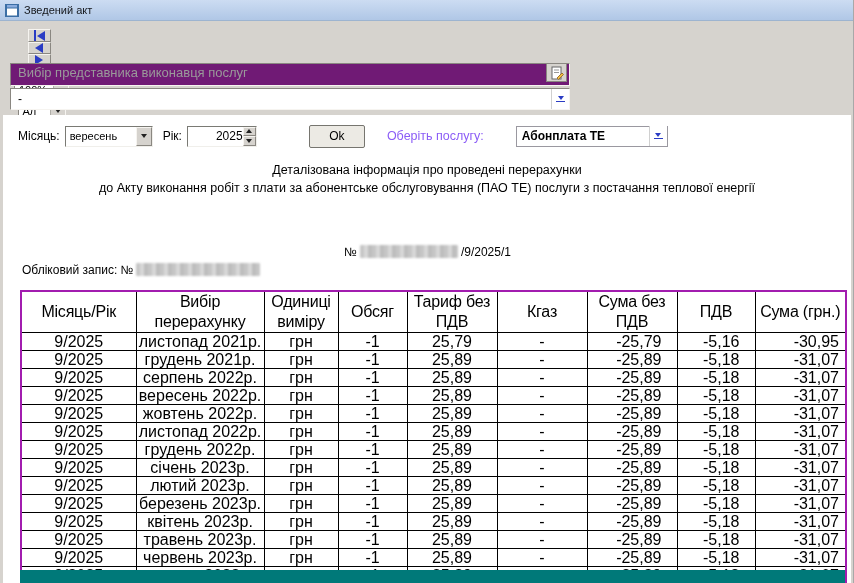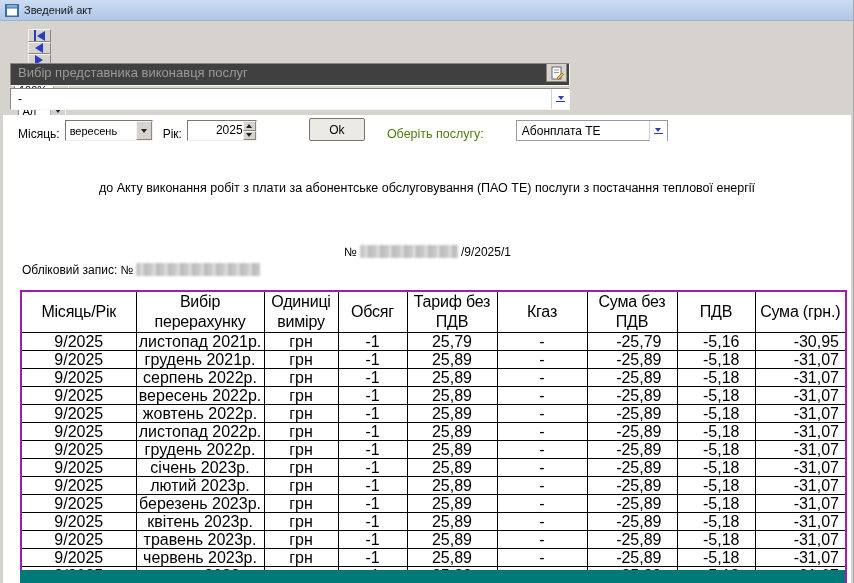--- a/index.html
+++ b/index.html
@@ -45,66 +45,66 @@
     display: flex; align-items: center; justify-content: center;
   }
   .arr-dn { width: 0; height: 0; border-left: 4px solid transparent; border-right: 4px solid transparent; border-top: 5px solid #222; }
   .arr-dn.blue { border-top-color: #2a3cc4; }
   .arr-up { width: 0; height: 0; border-left: 3px solid transparent; border-right: 3px solid transparent; border-bottom: 4px solid #222; }
   .arr-dn.small { border-left-width: 3px; border-right-width: 3px; border-top-width: 4px; }
 
   .iconbtn { width: 26px; height: 22px; background: transparent; border: 1px solid transparent; display: flex; align-items: center; justify-content: center; margin-left: 3px; cursor: pointer; }
 
   .banner {
-    position: absolute; top: 42px; left: 10px; width: 560px; height: 23px; background: #404040;
+    position: absolute; top: 42px; left: 10px; width: 560px; height: 23px; background: #701a75;
     border: 1px solid; border-color: #8a8781 #f6f4f0 #f6f4f0 #8a8781;
     display: flex; align-items: center; justify-content: space-between; padding: 0 2px 4px 7px;
   }
   .banner .ph { color: #9a9a9a; font-size: 13px; }
   .banner-btn { width: 21px; height: 19px; background: #d6d3ce; border: 1px solid #8a8781; display: flex; align-items: center; justify-content: center; cursor: pointer; }
 
   .wcombo {
     position: absolute; top: 67px; left: 10px; width: 560px; height: 22px; background: #fff;
     border: 1px solid; border-color: #8a8781 #f6f4f0 #f6f4f0 #8a8781;
     display: flex; align-items: center; justify-content: space-between; padding-left: 7px; cursor: pointer;
   }
   .wcombo .val { font-size: 12px; }
   .flat-dd { width: 18px; height: 20px; background: #fff; border-left: 1px solid #d0d0d0; display: flex; flex-direction: column; align-items: center; justify-content: center; gap: 1px; }
   .flat-dd .underl { width: 9px; height: 1px; background: #2a3cc4; }
 
   
   .content { position: absolute; top: 115px; left: 3px; right: 2px; bottom: 0; background: #fff; }
 
-  .filter { position: absolute; top: 2px; left: 15px; height: 24px; display: flex; align-items: flex-end; font-size: 12px; }
+  .filter { position: absolute; top: 9px; left: 15px; height: 24px; display: flex; align-items: center; font-size: 12px; }
   .filter .lbl { margin-right: 5px; white-space: nowrap; }
   .classic-combo {
     width: 88px; height: 21px; background: #fff; cursor: pointer;
     border: 1px solid; border-color: #7a7a74 #f0efeb #f0efeb #7a7a74;
     display: flex; align-items: center; justify-content: space-between; padding-left: 4px;
   }
   .classic-combo .cbtn { width: 16px; height: 19px; background: #d6d3ce; border: 1px solid; border-color: #f6f4f0 #8a8781 #8a8781 #f6f4f0; display: flex; align-items: center; justify-content: center; }
   .spin {
     width: 70px; height: 21px; background: #fff;
     border: 1px solid; border-color: #7a7a74 #f0efeb #f0efeb #7a7a74;
     display: flex; align-items: stretch; justify-content: space-between; padding-left: 23px;
   }
   .spin .num { padding: 2px 0 0 5px; font-size: 12px; }
   .spin .btns { width: 14px; display: flex; flex-direction: column; }
   .spin .sb { flex: 1; background: #d6d3ce; border: 1px solid; border-color: #f6f4f0 #8a8781 #8a8781 #f6f4f0; display: flex; align-items: center; justify-content: center; cursor: pointer; }
   .okbtn {
     margin-left: 52px; width: 56px; height: 23px; background: #eceae4;
     border: 1px solid #76756f; border-radius: 2px; font-size: 12px; cursor: pointer;
     font-family: "Liberation Sans", sans-serif;
   }
-  .svc-lbl { margin-left: 22px; color: #4d7c0f; font-size: 12.5px; white-space: nowrap; }
+  .svc-lbl { margin-left: 22px; color: #8b5cf6; font-size: 12.5px; white-space: nowrap; }
   .svc-combo {
     margin-left: 32px; width: 152px; height: 21px; background: #fff; cursor: pointer;
     border: 1px solid #9a98a0; display: flex; align-items: center; justify-content: space-between; padding-left: 5px;
   }
-  .svc-combo .val { font-size: 12px; }
+  .svc-combo .val { font-size: 12px; font-weight: bold; }
 
   .rep-title1 { position: absolute; top: 48px; left: 0; right: 0; text-align: center; font-size: 12.5px; }
   .rep-title2 { position: absolute; top: 66px; left: 0; right: 0; text-align: center; font-size: 12.5px; }
 
   .docline { position: absolute; top: 129px; left: 341px; height: 15px; display: flex; align-items: center; gap: 3px; font-size: 12px; }
   .accline { position: absolute; top: 148px; left: 19px; height: 15px; display: flex; align-items: flex-start; gap: 3px; font-size: 12px; }
   .redact {
     display: inline-block; height: 13px; border-radius: 1px;
     background: repeating-linear-gradient(90deg, #c6c6c6 0 4px, #d8d8d8 4px 8px, #bdbdbd 8px 12px);
     filter: blur(1.2px);
@@ -276,20 +276,21 @@
       <span class="svc-lbl">Оберіть послугу:</span>
       <div class="svc-combo">
         <span class="val">Абонплата ТЕ</span>
         <span class="flat-dd">
           <span class="arr-dn blue small"></span>
             <span class="underl"></span>
         </span>
       </div>
     </div>
 
+    <div class="rep-title1">Деталізована інформація про проведені перерахунки</div>
     <div class="rep-title2">до Акту виконання робіт з плати за абонентське обслуговування (ПАО ТЕ) послуги з постачання теплової енергії</div>
 
     <div class="docline">
       <span>№</span>
       <span class="redact doc"></span>
       <span>/9/2025/1</span>
     </div>
 
     <div class="accline">
       <span>Обліковий запис: №</span>

